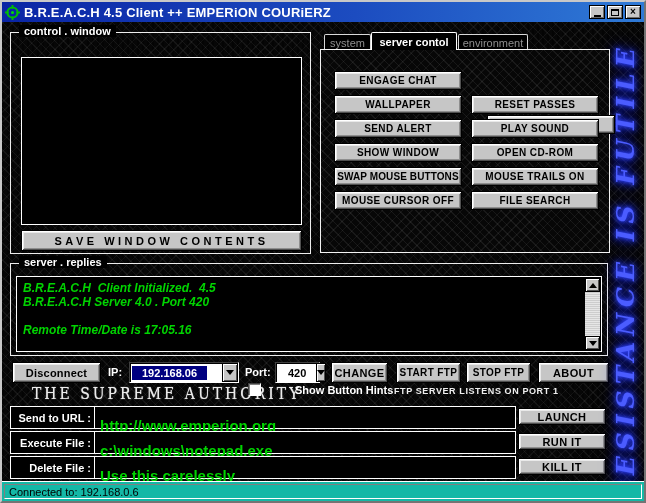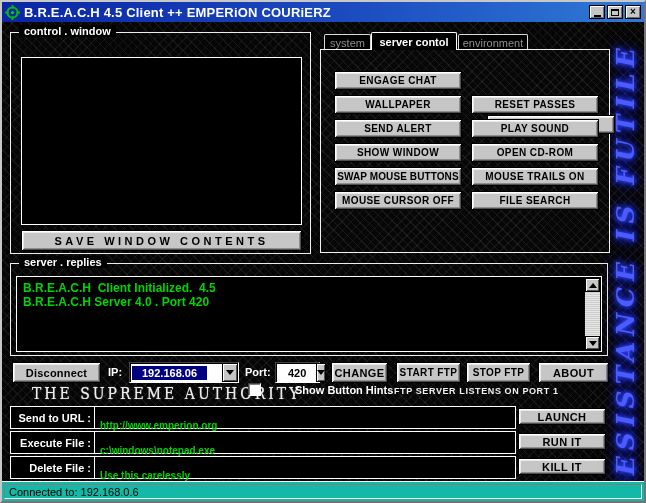--- a/index.html
+++ b/index.html
@@ -128,21 +128,21 @@
   .action-row{
     position:absolute;left:8px;width:506px;height:23px;background:#000;
     border:1px solid #fff;display:flex;align-items:center;
   }
   .action-row .alabel{
     width:84px;flex:0 0 auto;height:100%;border-right:1px solid #fff;
     color:#fff;font-weight:bold;font-size:11px;display:flex;align-items:center;
     justify-content:flex-end;padding-right:3px;white-space:nowrap;
   }
   .action-row .avalue{
-    flex:1;color:#00d400;font-weight:bold;font-size:10px;padding-left:5px;white-space:nowrap;margin-top:15px;
+    flex:1;color:#00d400;font-weight:bold;font-size:15px;padding-left:5px;white-space:nowrap;margin-top:15px;
   }
 
   
   .watermark{
     position:absolute;right:1px;top:38px;width:36px;height:424px;
     display:flex;align-items:center;justify-content:center;
     writing-mode:vertical-rl;transform:rotate(180deg);
     font-family:"DejaVu Serif",serif;font-style:italic;font-weight:bold;
     font-size:25px;letter-spacing:6px;color:#4b5cff;white-space:nowrap;
     text-shadow:0 0 4px #3347ff,0 0 9px #2233ff,0 0 16px #101dff;
@@ -208,25 +208,26 @@
       <button class="btn" style="left:13px;top:93px;width:128px;height:19px;">SHOW WINDOW</button>
       <button class="btn" style="left:150px;top:93px;width:128px;height:19px;">OPEN CD-ROM</button>
       <button class="btn" style="left:13px;top:117px;width:128px;height:19px;letter-spacing:.1px;">SWAP MOUSE BUTTONS</button>
       <button class="btn" style="left:150px;top:117px;width:128px;height:19px;">MOUSE TRAILS ON</button>
       <button class="btn" style="left:13px;top:141px;width:128px;height:19px;">MOUSE CURSOR OFF</button>
       <button class="btn" style="left:150px;top:141px;width:128px;height:19px;">FILE SEARCH</button>
     </div>
 
     <div class="group" style="left:8px;top:241px;width:598px;height:93px;">
       <span class="group-label">server . replies</span>
-      <div class="listbox" style="left:5px;top:12px;width:586px;height:76px;">
+      <div class="listbox" style="left:5px;top:12px;width:586px;height:76px;font-style:italic;">
         <div class="replies-text">
           <div class="reply-line">B.R.E.A.C.H  Client Initialized.  4.5</div>
           <div class="reply-line">B.R.E.A.C.H Server 4.0 . Port 420</div>
           <div class="reply-line">&nbsp;</div>
+          <div class="reply-line">Remote Time/Date is 17:05.16</div>
         </div>
         <div class="scrollbar">
           <button class="scroll-btn" style="top:0;">
               <span class="tri-up"></span>
             </button>
           <button class="scroll-btn" style="bottom:0;">
               <span class="tri-down"></span>
             </button>
         </div>
       </div>

